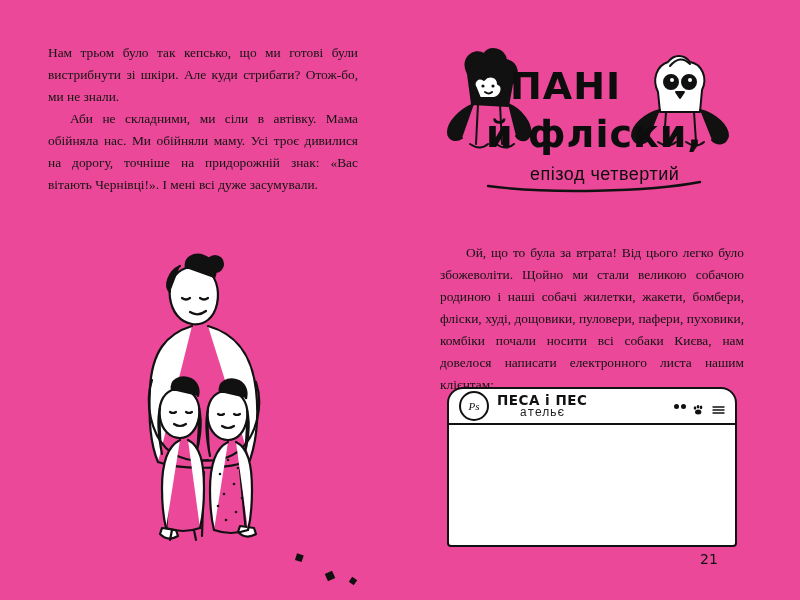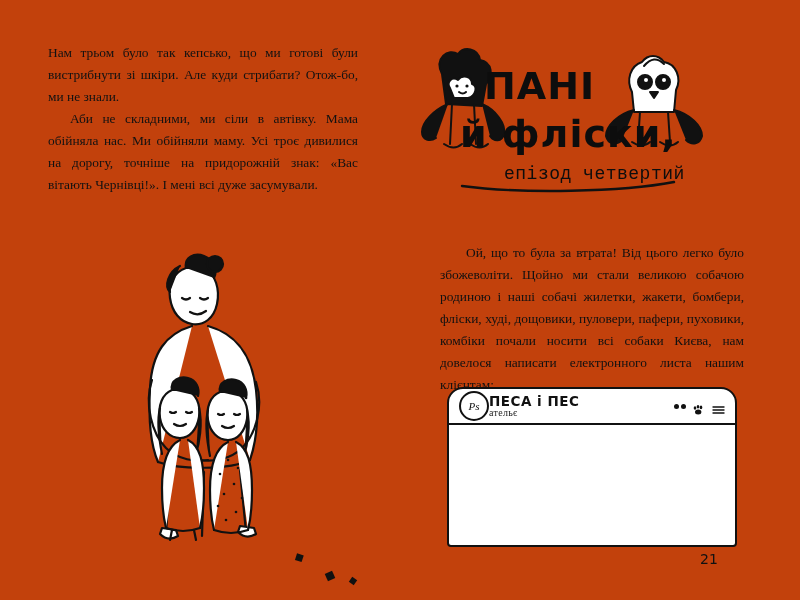--- a/index.html
+++ b/index.html
@@ -4,21 +4,21 @@
 <style>
   html, body {
     margin: 0;
     padding: 0;
     background: #ffffff;
   }
   .page {
     position: relative;
     width: 800px;
     height: 600px;
-    background: #c2410c;
+    background: #ec4899;
     overflow: hidden;
     font-family: "Liberation Serif", serif;
     color: #111111;
   }
 
   
   .left-col {
     position: absolute;
     left: 48px;
     top: 42px;
@@ -51,21 +51,21 @@
     position: absolute;
     left: 290px;
     top: 548px;
     width: 80px;
     height: 40px;
   }
 
   
   .right-col {
     position: absolute;
-    left: 412px;
+    left: 438px;
     top: 36px;
     width: 320px;
   }
 
   
   .title-block {
     position: relative;
     width: 320px;
     height: 160px;
   }
@@ -88,21 +88,21 @@
     font-family: "DejaVu Sans", sans-serif;
     font-weight: bold;
     font-size: 38px;
     letter-spacing: 1px;
     color: #0d0d0d;
   }
   .title-sub {
     position: absolute;
     left: 92px;
     top: 128px;
-    font-family: Liberation Mono, monospace;
+    font-family: Liberation Sans, sans-serif;
     font-size: 18px;
     letter-spacing: 0.5px;
     color: #0d0d0d;
   }
 
   .right-text {
     position: absolute;
     left: 432px;
     top: 234px;
     width: 320px;
@@ -140,31 +140,33 @@
     border-radius: 50%;
     display: flex;
     align-items: center;
     justify-content: center;
     font-family: "Liberation Serif", serif;
     font-size: 11px;
     font-style: italic;
     flex: 0 0 auto;
   }
   .card-titles {
+    margin-left: 8px;
     line-height: 1.05;
+    text-align: center;
   }
   .card-title {
     font-family: "DejaVu Sans", sans-serif;
     font-size: 13.5px;
     font-weight: bold;
     letter-spacing: 0.5px;
   }
   .card-subtitle {
-    font-family: Liberation Serif, serif;
-    font-size: 10px;
+    font-family: Liberation Mono, monospace;
+    font-size: 12px;
     letter-spacing: 0.3px;
     color: #222;
   }
   .card-actions {
     margin-left: auto;
     display: flex;
     align-items: center;
     gap: 7px;
   }
   .icon-eyes { display: flex; gap: 2px; }

